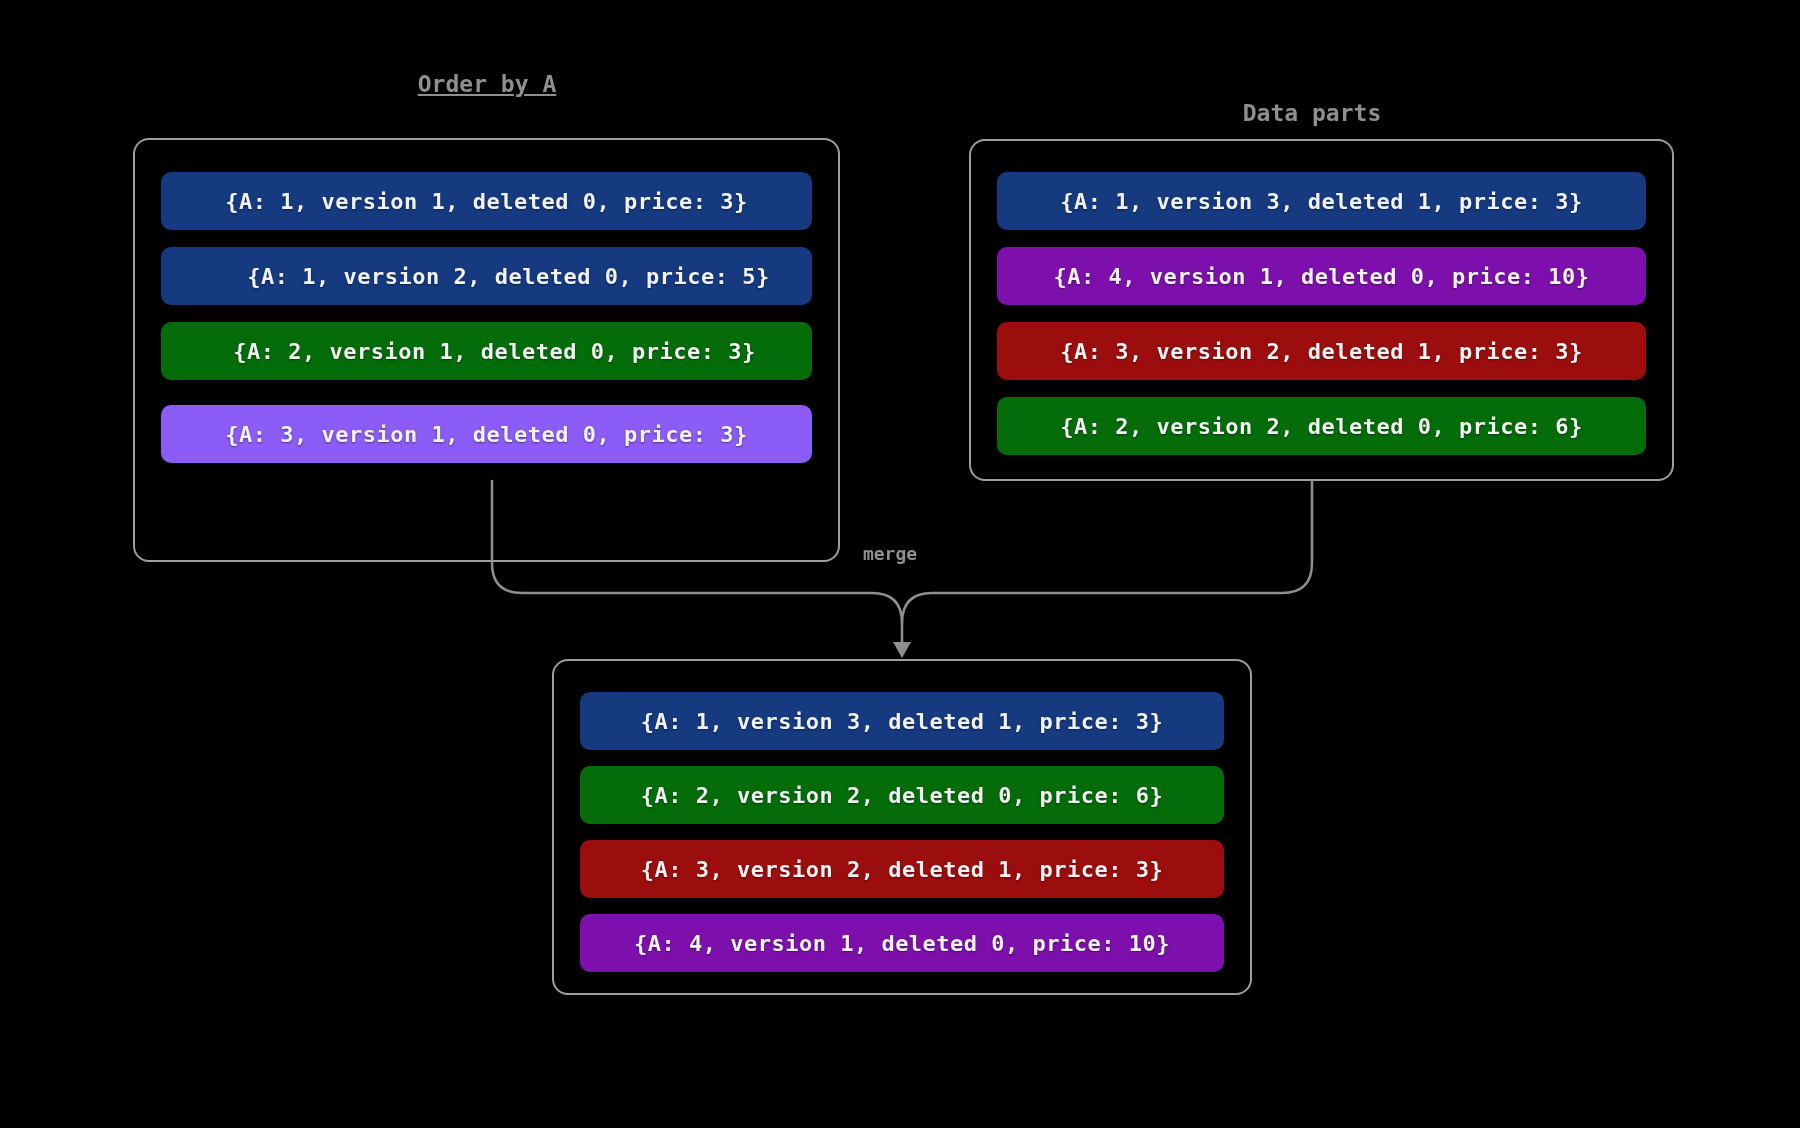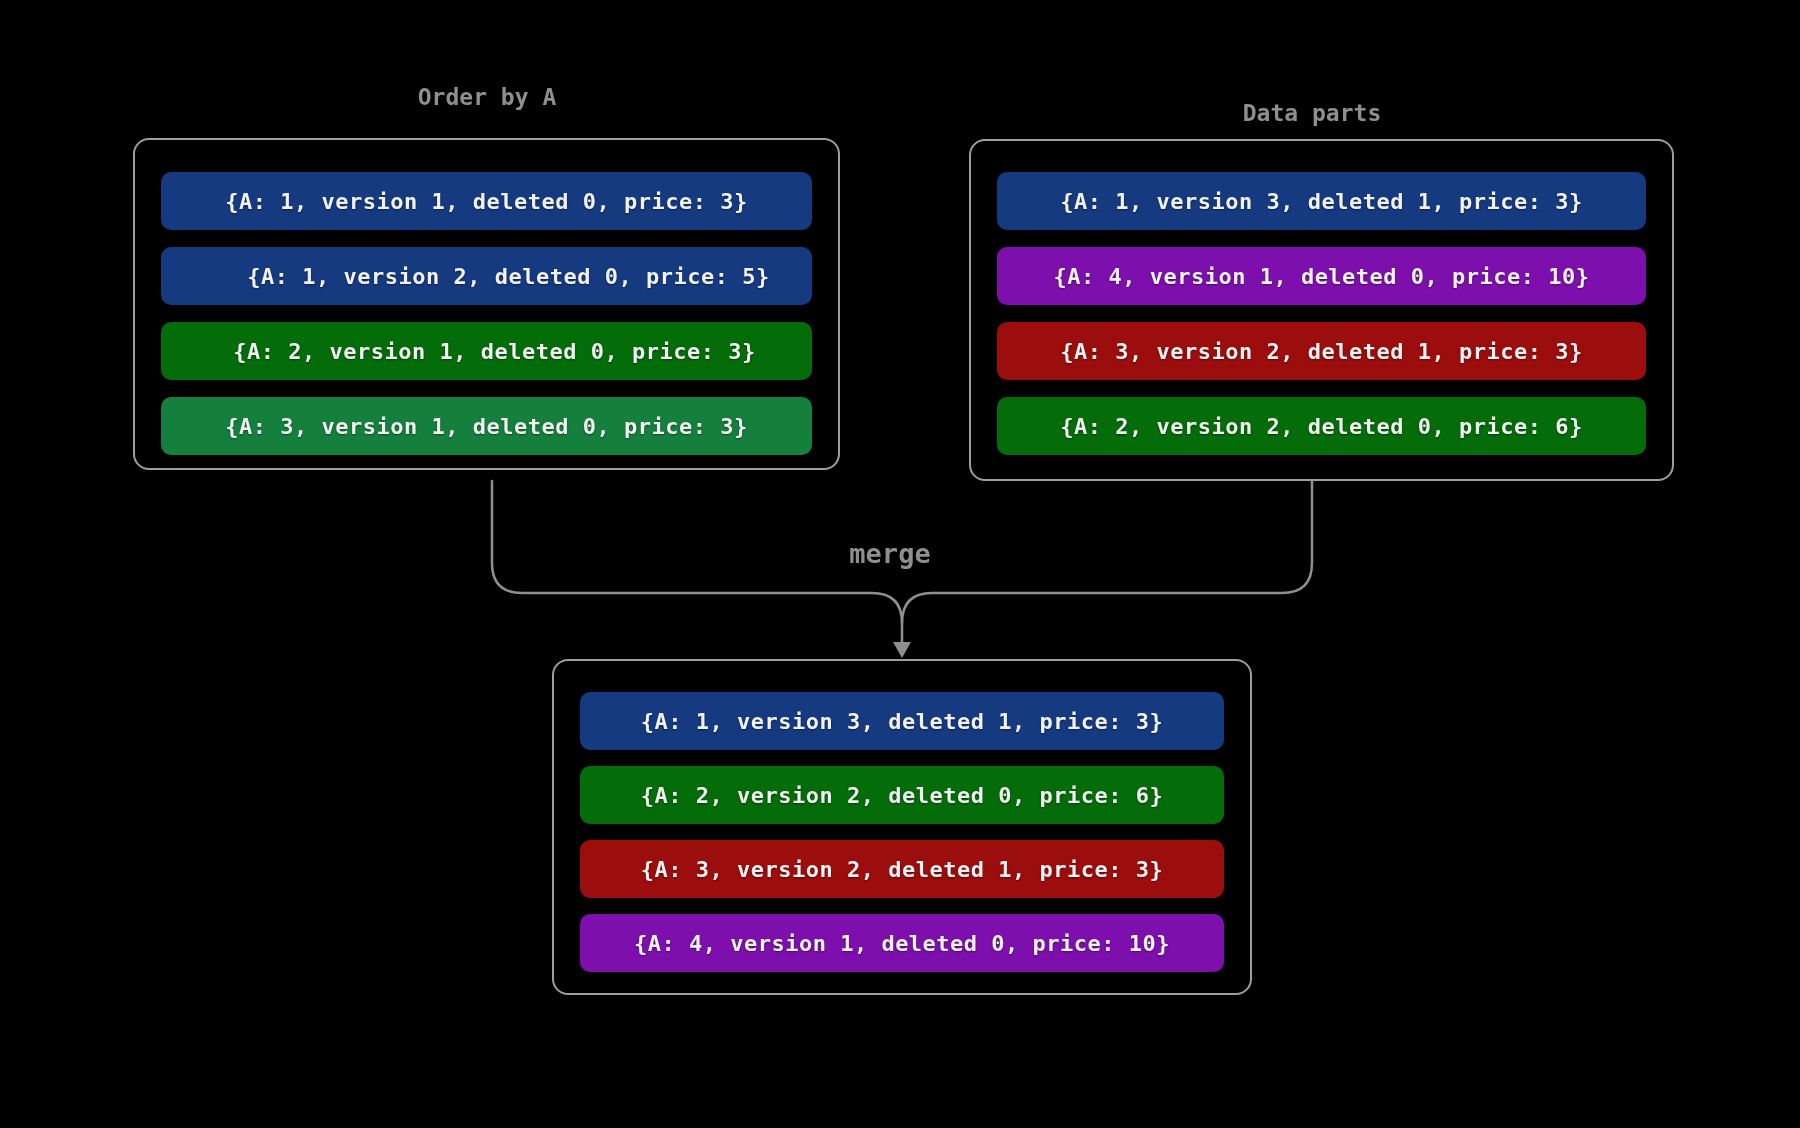--- a/index.html
+++ b/index.html
@@ -23,42 +23,42 @@
     color:var(--title);font-size:23px;font-weight:700;
     white-space:nowrap;line-height:26px;
   }
   .row{
     height:58px;border-radius:10px;flex:0 0 auto;
     display:flex;align-items:center;justify-content:center;
     color:var(--rowtext);font-size:22px;font-weight:700;
     white-space:nowrap;letter-spacing:.5px;
     text-shadow:0 1px 2px rgba(0,0,0,.45);
   }
-  #panel-left  {left:133px;top:138px;width:707px;height:332px;padding:32px 26px 28px;gap:17px;}
+  #panel-left  {left:133px;top:138px;width:707px;height:424px;padding:32px 26px 28px;gap:17px;}
   #panel-right {left:969px;top:139px;width:705px;height:342px;padding:31px 26px 28px;gap:17px;}
   #panel-result{left:552px;top:659px;width:700px;height:336px;padding:31px 26px 25px;gap:16px;}
-  #title-left  {left:487px;top:84px;}
+  #title-left  {left:487px;top:71px;text-decoration:underline;}
   #title-right {left:1312px;top:100px;}
   #merge-label {
     position:absolute;left:890px;top:541px;transform:translateX(-50%);
-    color:var(--title);font-size:27px;font-weight:700;line-height:26px;
+    color:var(--title);font-size:18px;font-weight:700;line-height:26px;
   }
   #connector-svg{position:absolute;left:0;top:0;pointer-events:none;}
 </style>
 </head>
 <body>
 
 <div class="panel-title" id="title-left">Order by A</div>
 <div class="panel-title" id="title-right">Data parts</div>
 
 <div class="panel" id="panel-left">
   <div class="row" style="background-color: rgb(21, 58, 128);">{A: 1, version 1, deleted 0, price: 3}</div>
   <div class="row" style="background-color: rgb(21, 58, 128); padding-left: 44px;">{A: 1, version 2, deleted 0, price: 5}</div>
   <div class="row" style="background-color: rgb(4, 109, 10); padding-left: 16px;">{A: 2, version 1, deleted 0, price: 3}</div>
-  <div class="row" style="background-color: #15803d;">{A: 3, version 1, deleted 0, price: 3}</div>
+  <div class="row" style="background-color: #8b5cf6; margin-top: 8px;">{A: 3, version 1, deleted 0, price: 3}</div>
 </div>
 
 <div class="panel" id="panel-right">
   <div class="row" style="background-color: rgb(21, 58, 128);">{A: 1, version 3, deleted 1, price: 3}</div>
   <div class="row" style="background-color: rgb(125, 16, 172);">{A: 4, version 1, deleted 0, price: 10}</div>
   <div class="row" style="background-color: rgb(156, 13, 13);">{A: 3, version 2, deleted 1, price: 3}</div>
   <div class="row" style="background-color: rgb(4, 109, 10);">{A: 2, version 2, deleted 0, price: 6}</div>
 </div>
 
 <svg id="connector-svg" width="1800" height="1128" viewBox="0 0 1800 1128">

